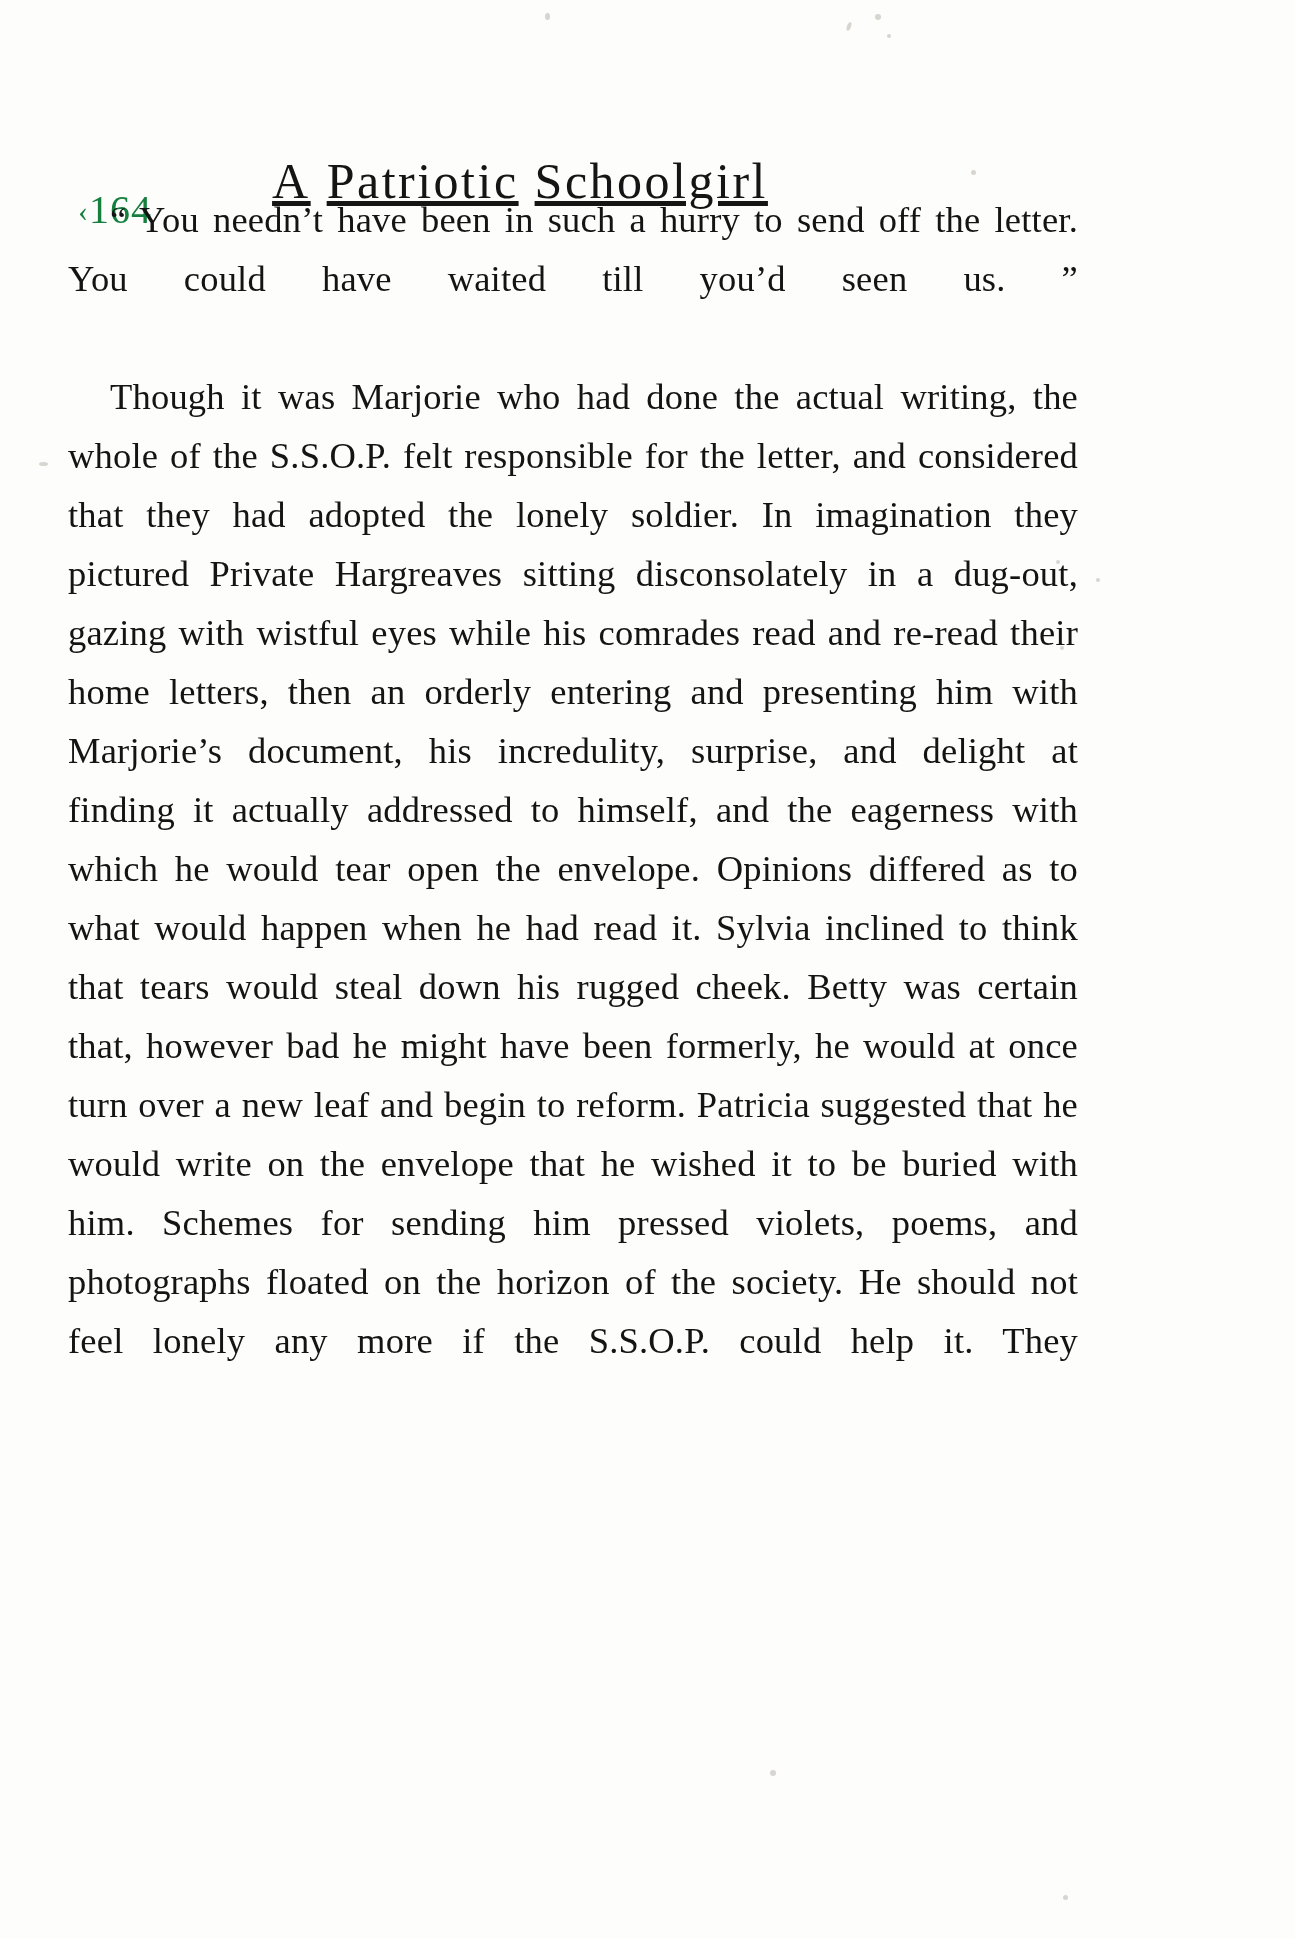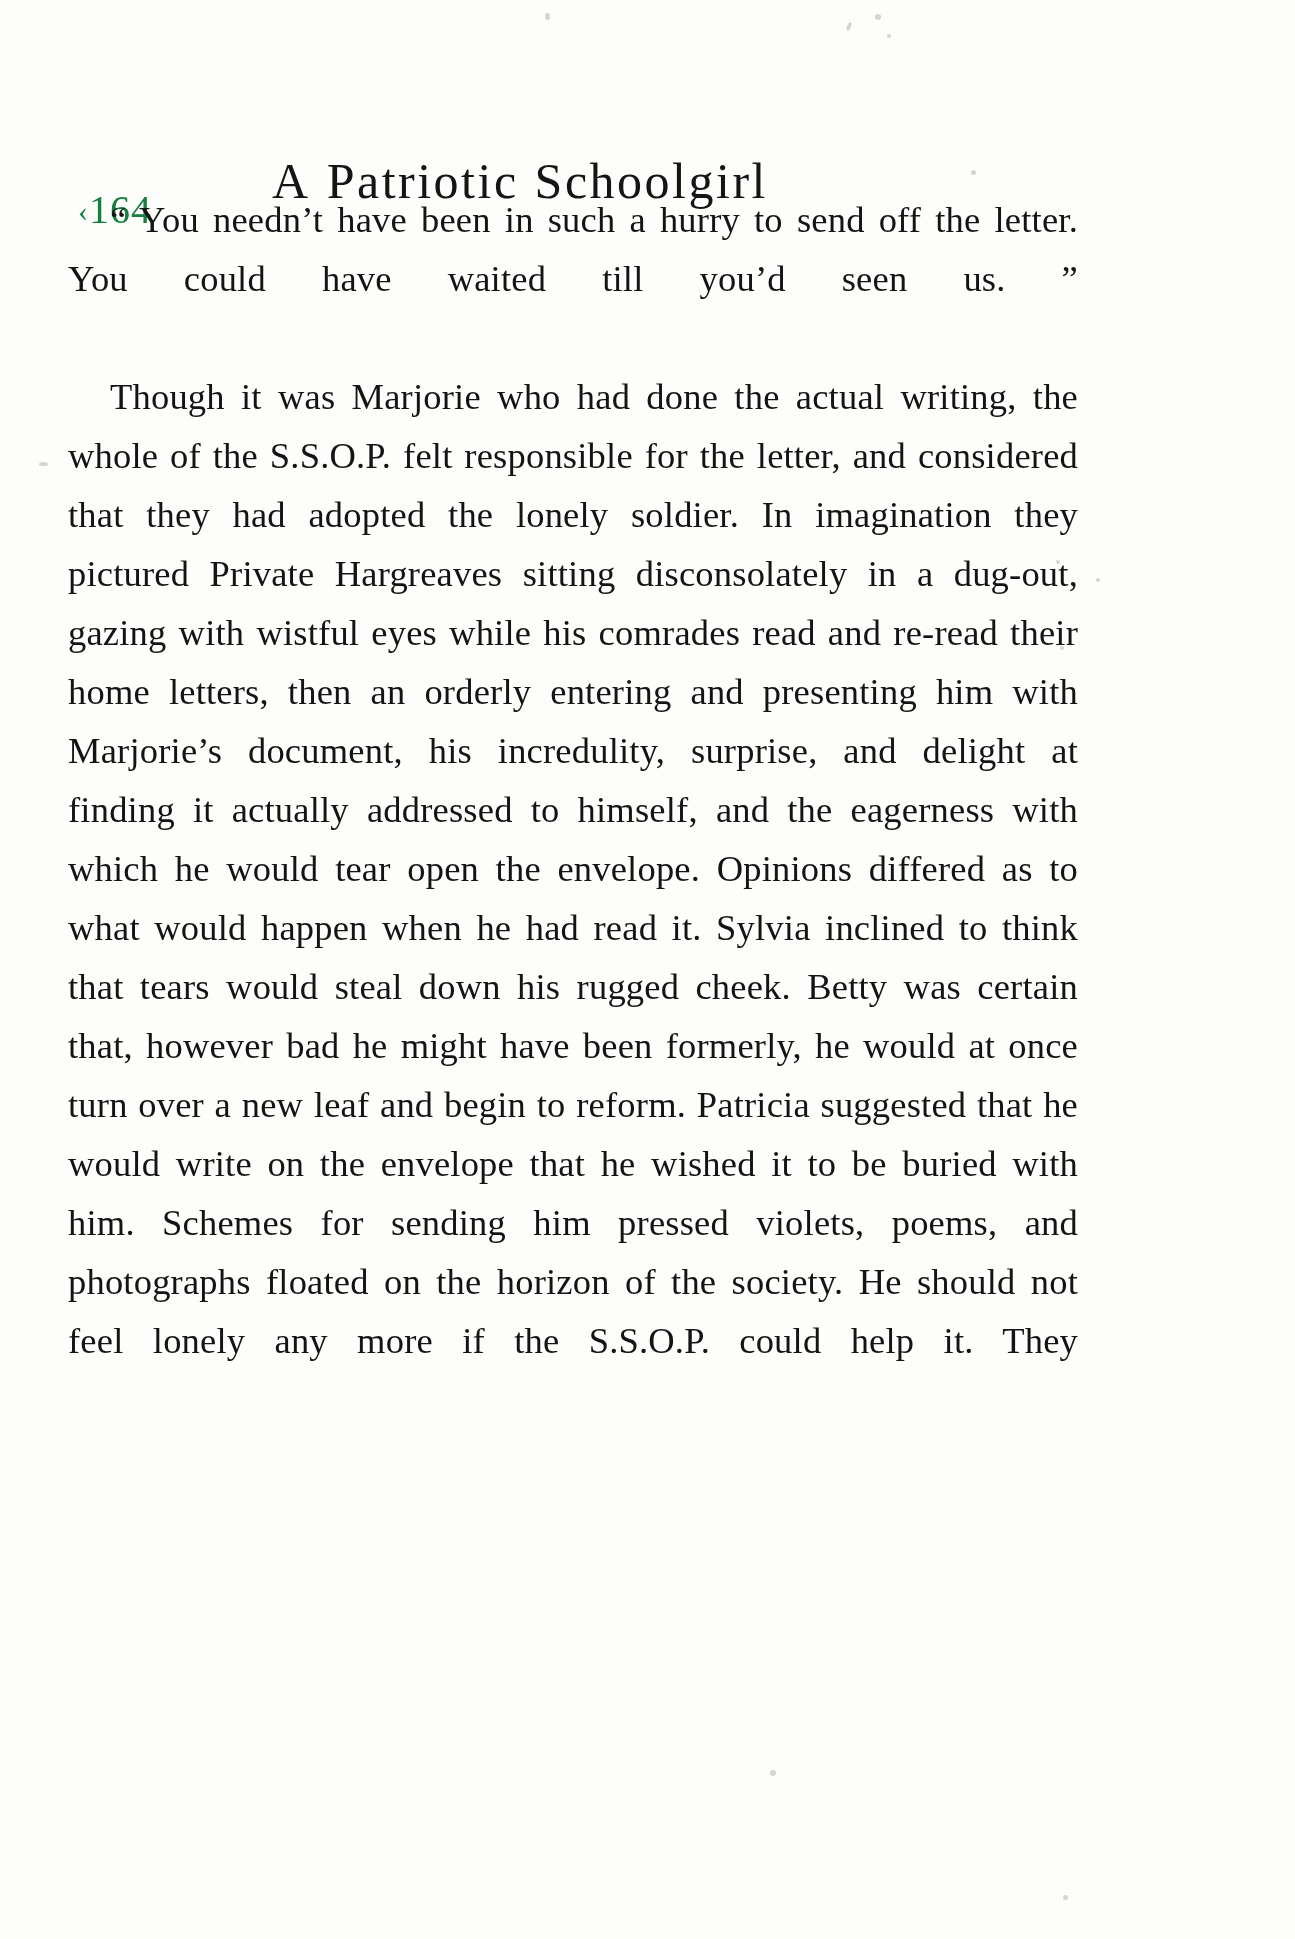--- a/index.html
+++ b/index.html
@@ -49,20 +49,21 @@
   .running-title {
     position: absolute;
     left: 0;
     top: 74px;
     width: 1040px;
     text-align: center;
     font-size: 50px;
     letter-spacing: 2.5px;
     color: #151515;
     font-family: "Liberation Serif", serif;
+    text-decoration: underline;
   }
   .running-title .sp {
     display: inline-block;
     width: 16px;
   }
   .body-text {
     position: absolute;
     left: 68px;
     top: 190px;
     width: 1010px;

